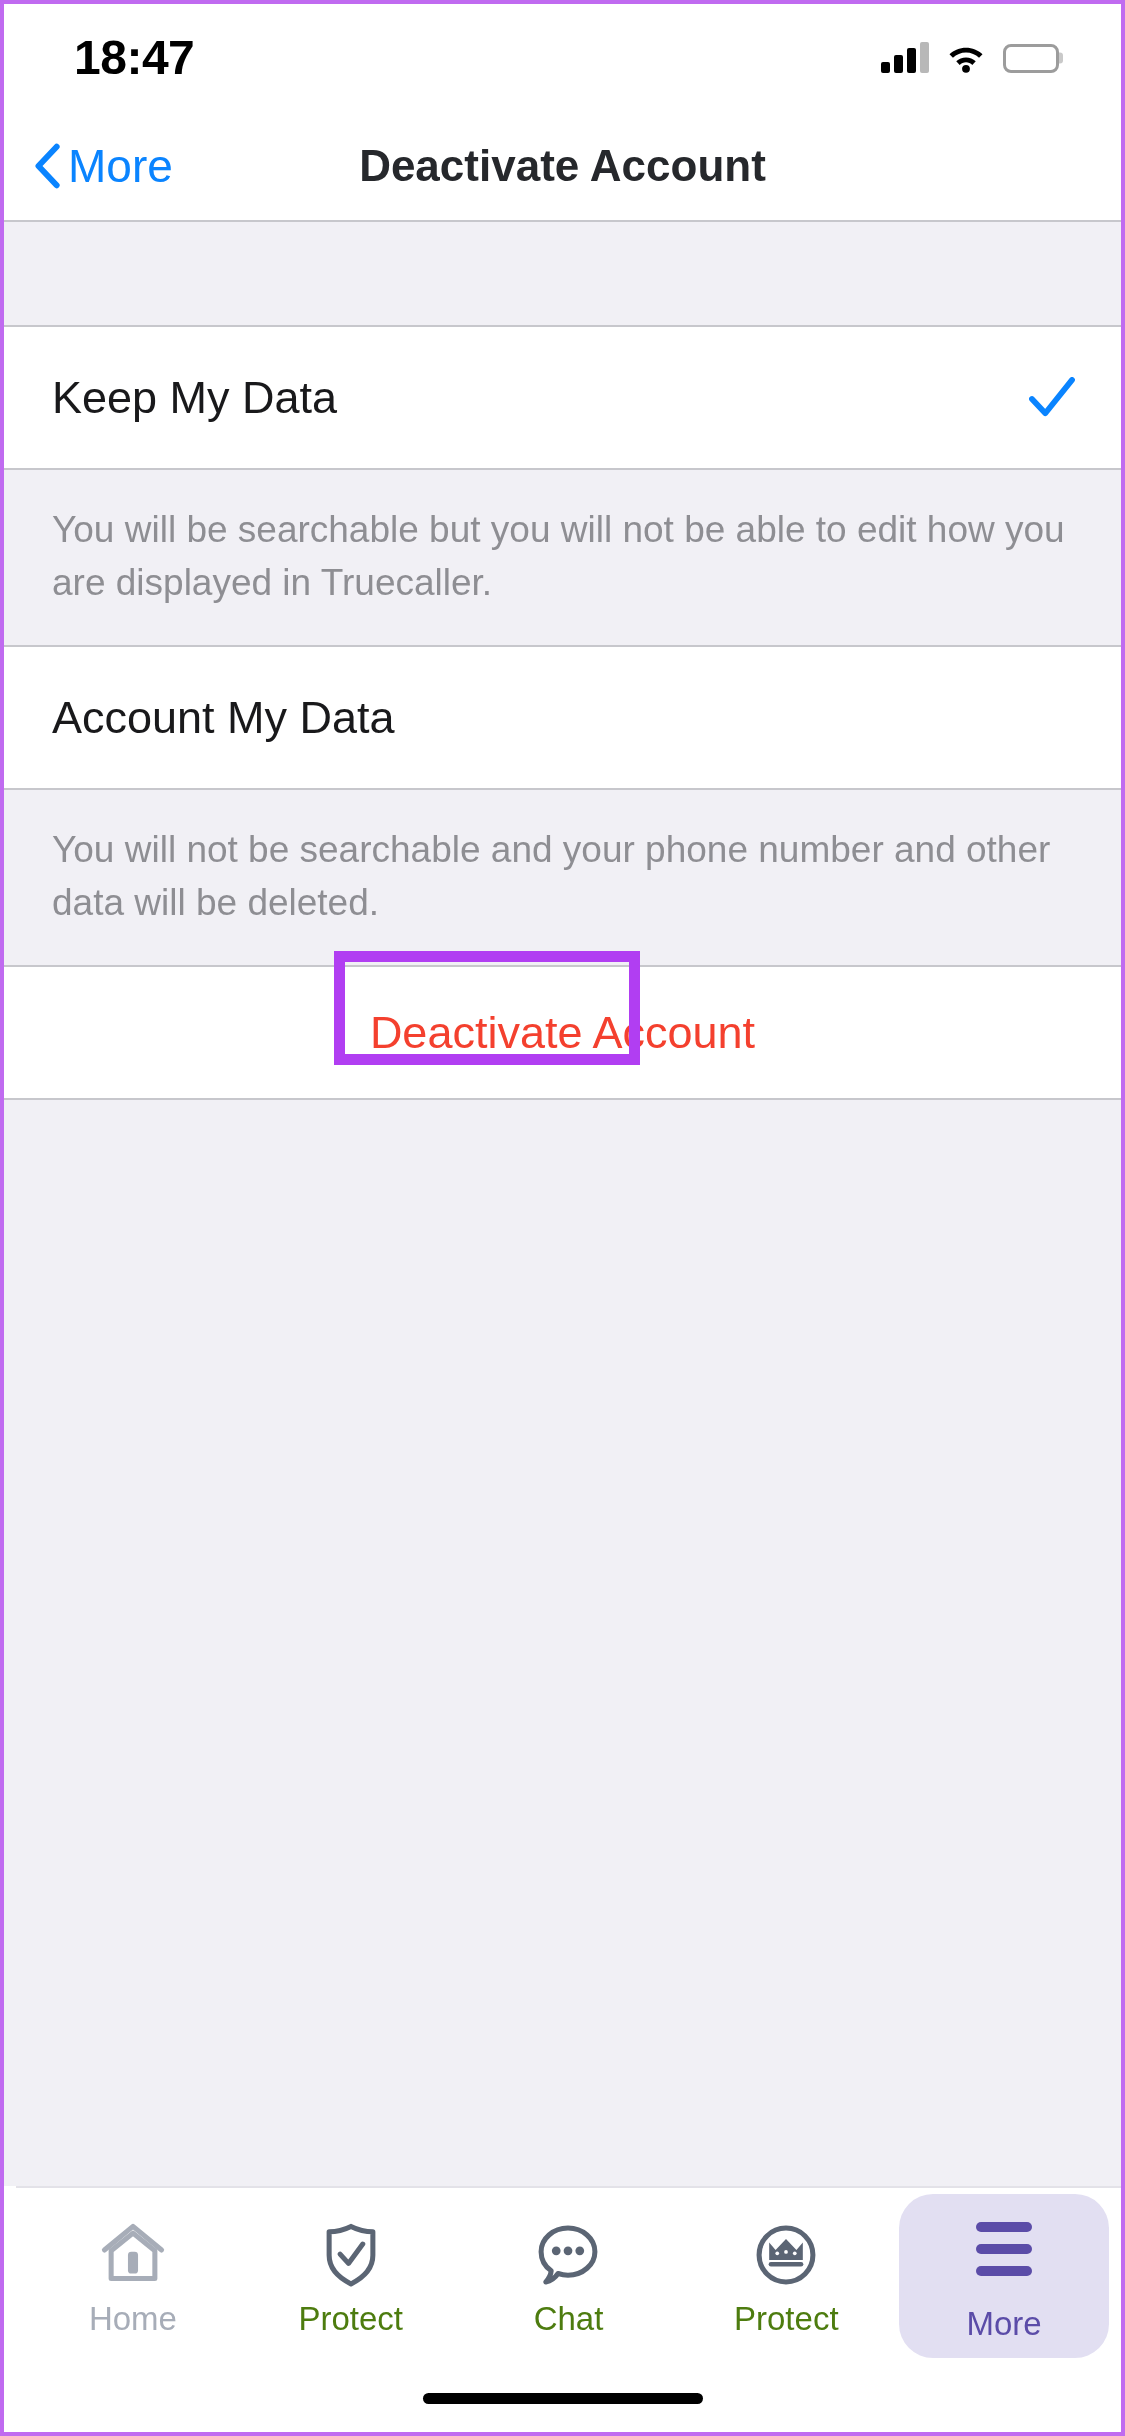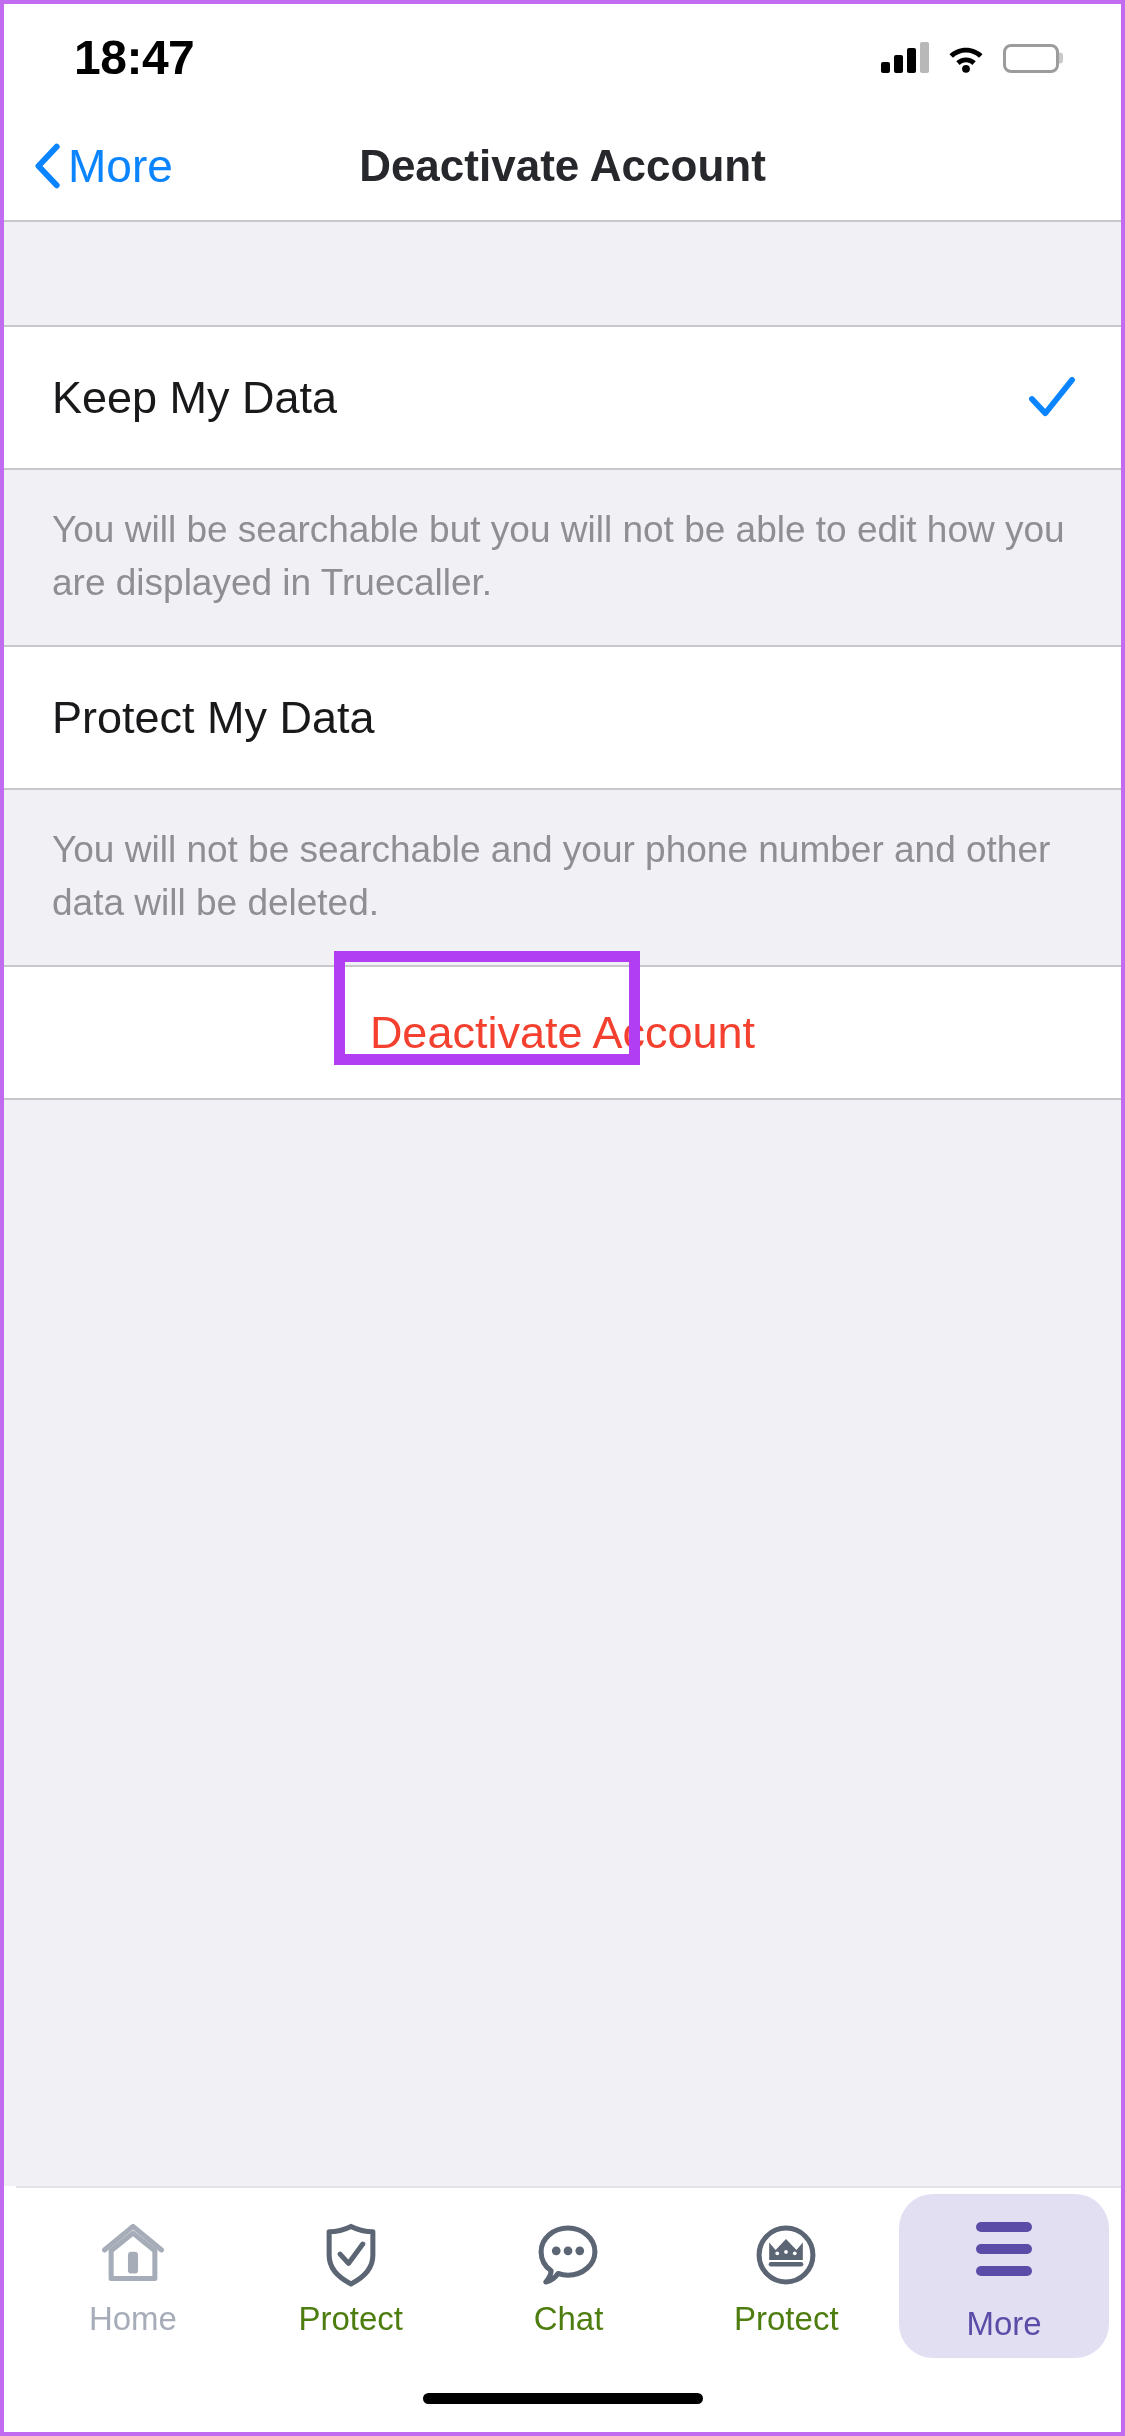--- a/index.html
+++ b/index.html
@@ -330,21 +330,21 @@
       <span class="option-label">Keep My Data</span>
       <svg class="check-icon" viewBox="0 0 24 22">
         <path d="M1.5 11.5 8.5 19 22.5 1.5" fill="none" stroke="#0a84ff" stroke-width="3" stroke-linecap="round" stroke-linejoin="round"></path>
       </svg>
     </div>
     <div class="desc-section">
       <div class="desc-text">You will be searchable but you will not be able to edit how you are displayed in Truecaller.</div>
     </div>
 
     <div class="option-row">
-      <span class="option-label">Protect My Data</span>
+      <span class="option-label">Account My Data</span>
     </div>
     <div class="desc-section">
       <div class="desc-text">You will not be searchable and your phone number and other data will be deleted.</div>
     </div>
 
     <div class="deactivate-row">
       <span class="deactivate-btn">Deactivate Account</span>
       <span class="highlight-box"></span>
     </div>
 

